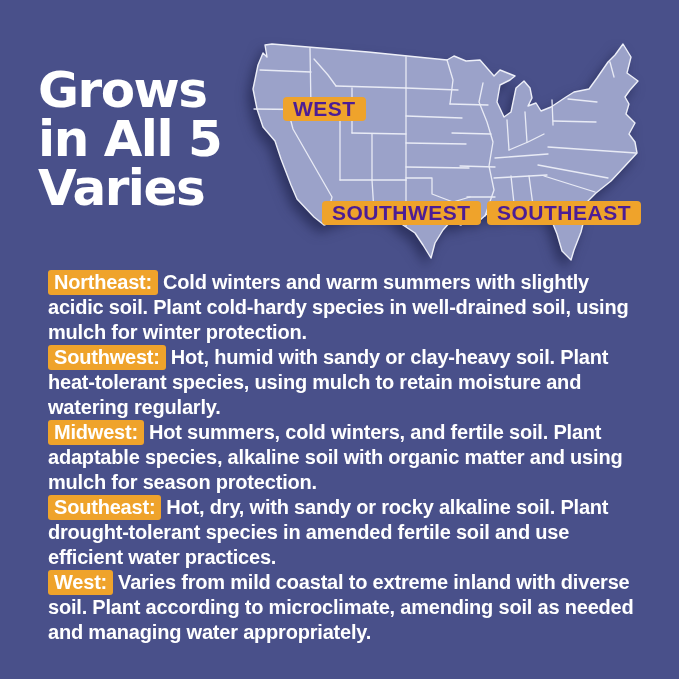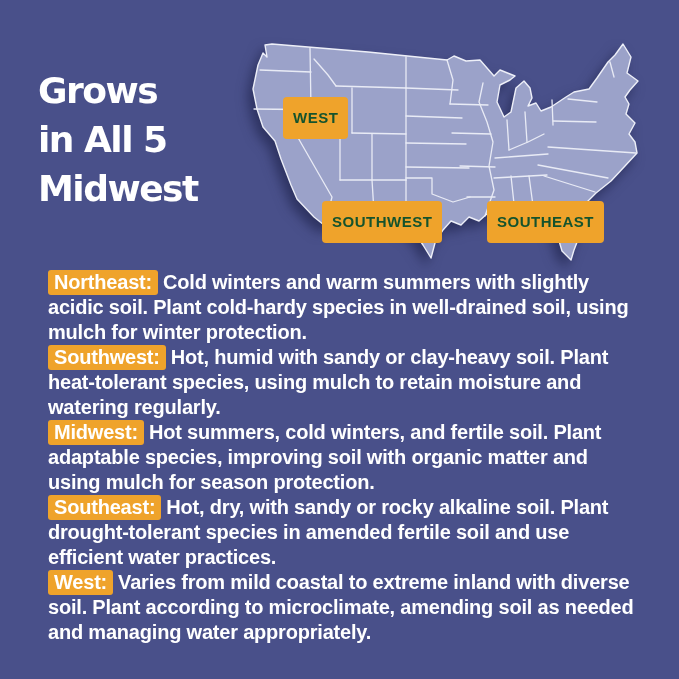--- a/index.html
+++ b/index.html
@@ -14,42 +14,42 @@
     width:679px;height:679px;
     background:#49508A;
   }
   
   .heading{
     position:absolute;left:38px;top:66px;
     margin:0;
     color:#FFFFFF;
     font-family:"DejaVu Sans", sans-serif;
     font-weight:800;
-    font-size:36px;
+    font-size:50px;
     line-height:49px;
     letter-spacing:-1.5px;
   }
   .heading div{white-space:nowrap;}
   
   .map-wrap{
     position:absolute;left:248px;top:30px;width:428px;height:240px;
   }
   .map-svg{
     position:absolute;left:0;top:0;
     filter:drop-shadow(-5px 7px 6px rgba(22,26,62,0.55));
   }
   .map-chip{
     position:absolute;
     background:#EFA32B;
-    color:#14532d;
+    color:#4c1d95;
     font-weight:bold;
-    font-size:15px;
+    font-size:21px;
     line-height:18px;
     letter-spacing:.5px;
-    padding:12px 10px;
+    padding:3px 10px;
     border-radius:4px;
     white-space:nowrap;
   }
   
   .regions{
     position:absolute;left:48px;top:270px;width:594px;
     color:#FFFFFF;
     font-size:20px;
     line-height:25px;
     font-weight:bold;
@@ -66,21 +66,21 @@
   }
 </style>
 </head>
 <body>
 
 <div class="canvas">
 
   <h1 class="heading">
     <div>Grows</div>
     <div>in All 5</div>
-    <div>Midwest</div>
+    <div>Varies</div>
   </h1>
 
   <div class="map-wrap">
     <svg class="map-svg" width="428" height="240" viewBox="0 0 428 240">
       <g stroke-linejoin="round" stroke-linecap="round">
         <path fill="#9BA2C9" stroke="#EDEFF8" stroke-width="1.4" d="M 24 14 L 120 22 L 199 30 L 206 26 L 218 31 L 232 30
              L 246 46 L 252 40 L 267 46 L 262 50 L 252 55 L 249 72 L 256 87
              L 263 82 L 268 58 L 276 51 L 282 58 L 284 68 L 280 76 L 288 73
              L 293 81 L 303 77 L 318 67 L 326 62 L 341 59 L 349 48
              L 360 32 L 367 25 L 375 14 L 383 27 L 379 43 L 390 51
@@ -144,21 +144,21 @@
   </div>
 
   <div class="regions">
     <p class="region">
       <span class="chip">Northeast:</span><span>Cold winters and warm summers with slightly acidic soil. Plant cold-hardy species in well-drained soil, using mulch for winter protection.</span>
     </p>
     <p class="region">
       <span class="chip">Southwest:</span><span>Hot, humid with sandy or clay-heavy soil. Plant heat-tolerant species, using mulch to retain moisture and watering regularly.</span>
     </p>
     <p class="region">
-      <span class="chip">Midwest:</span><span>Hot summers, cold winters, and fertile soil. Plant adaptable species, improving soil with organic matter and using mulch for season protection.</span>
+      <span class="chip">Midwest:</span><span>Hot summers, cold winters, and fertile soil. Plant adaptable species, alkaline soil with organic matter and using mulch for season protection.</span>
     </p>
     <p class="region">
       <span class="chip">Southeast:</span><span>Hot, dry, with sandy or rocky alkaline soil. Plant drought-tolerant species in amended fertile soil and use efficient water practices.</span>
     </p>
     <p class="region">
       <span class="chip">West:</span><span>Varies from mild coastal to extreme inland with diverse soil. Plant according to microclimate, amending soil as needed and managing water appropriately.</span>
     </p>
   </div>
 
 </div>

